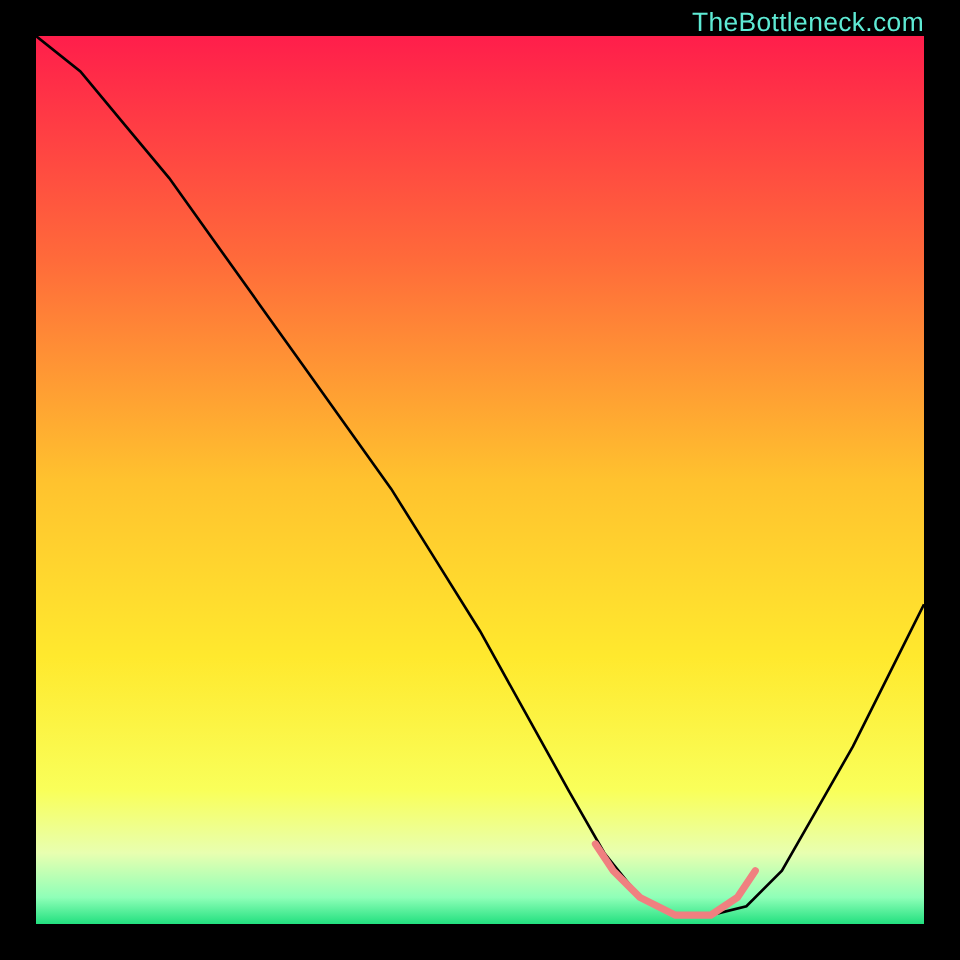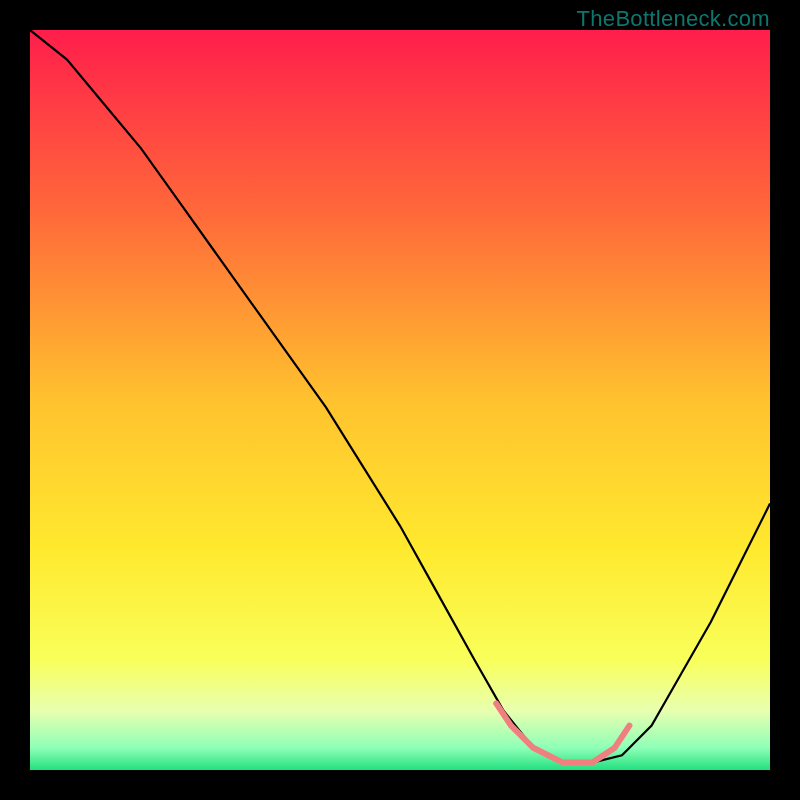--- a/index.html
+++ b/index.html
@@ -33,21 +33,21 @@
     position: absolute;
     left: 0;
     top: 0;
     width: 100%;
     height: 100%;
   }
   .watermark {
     position: absolute;
     top: 6px;
     right: 30px;
-    color: #0f766e;
+    color: #5eead4;
     font-family: Arial, Helvetica, sans-serif;
     font-size: 22px;
     letter-spacing: 0.3px;
   }
 </style>
 </head>
 <body>
 
 <div class="plot-container">
 

